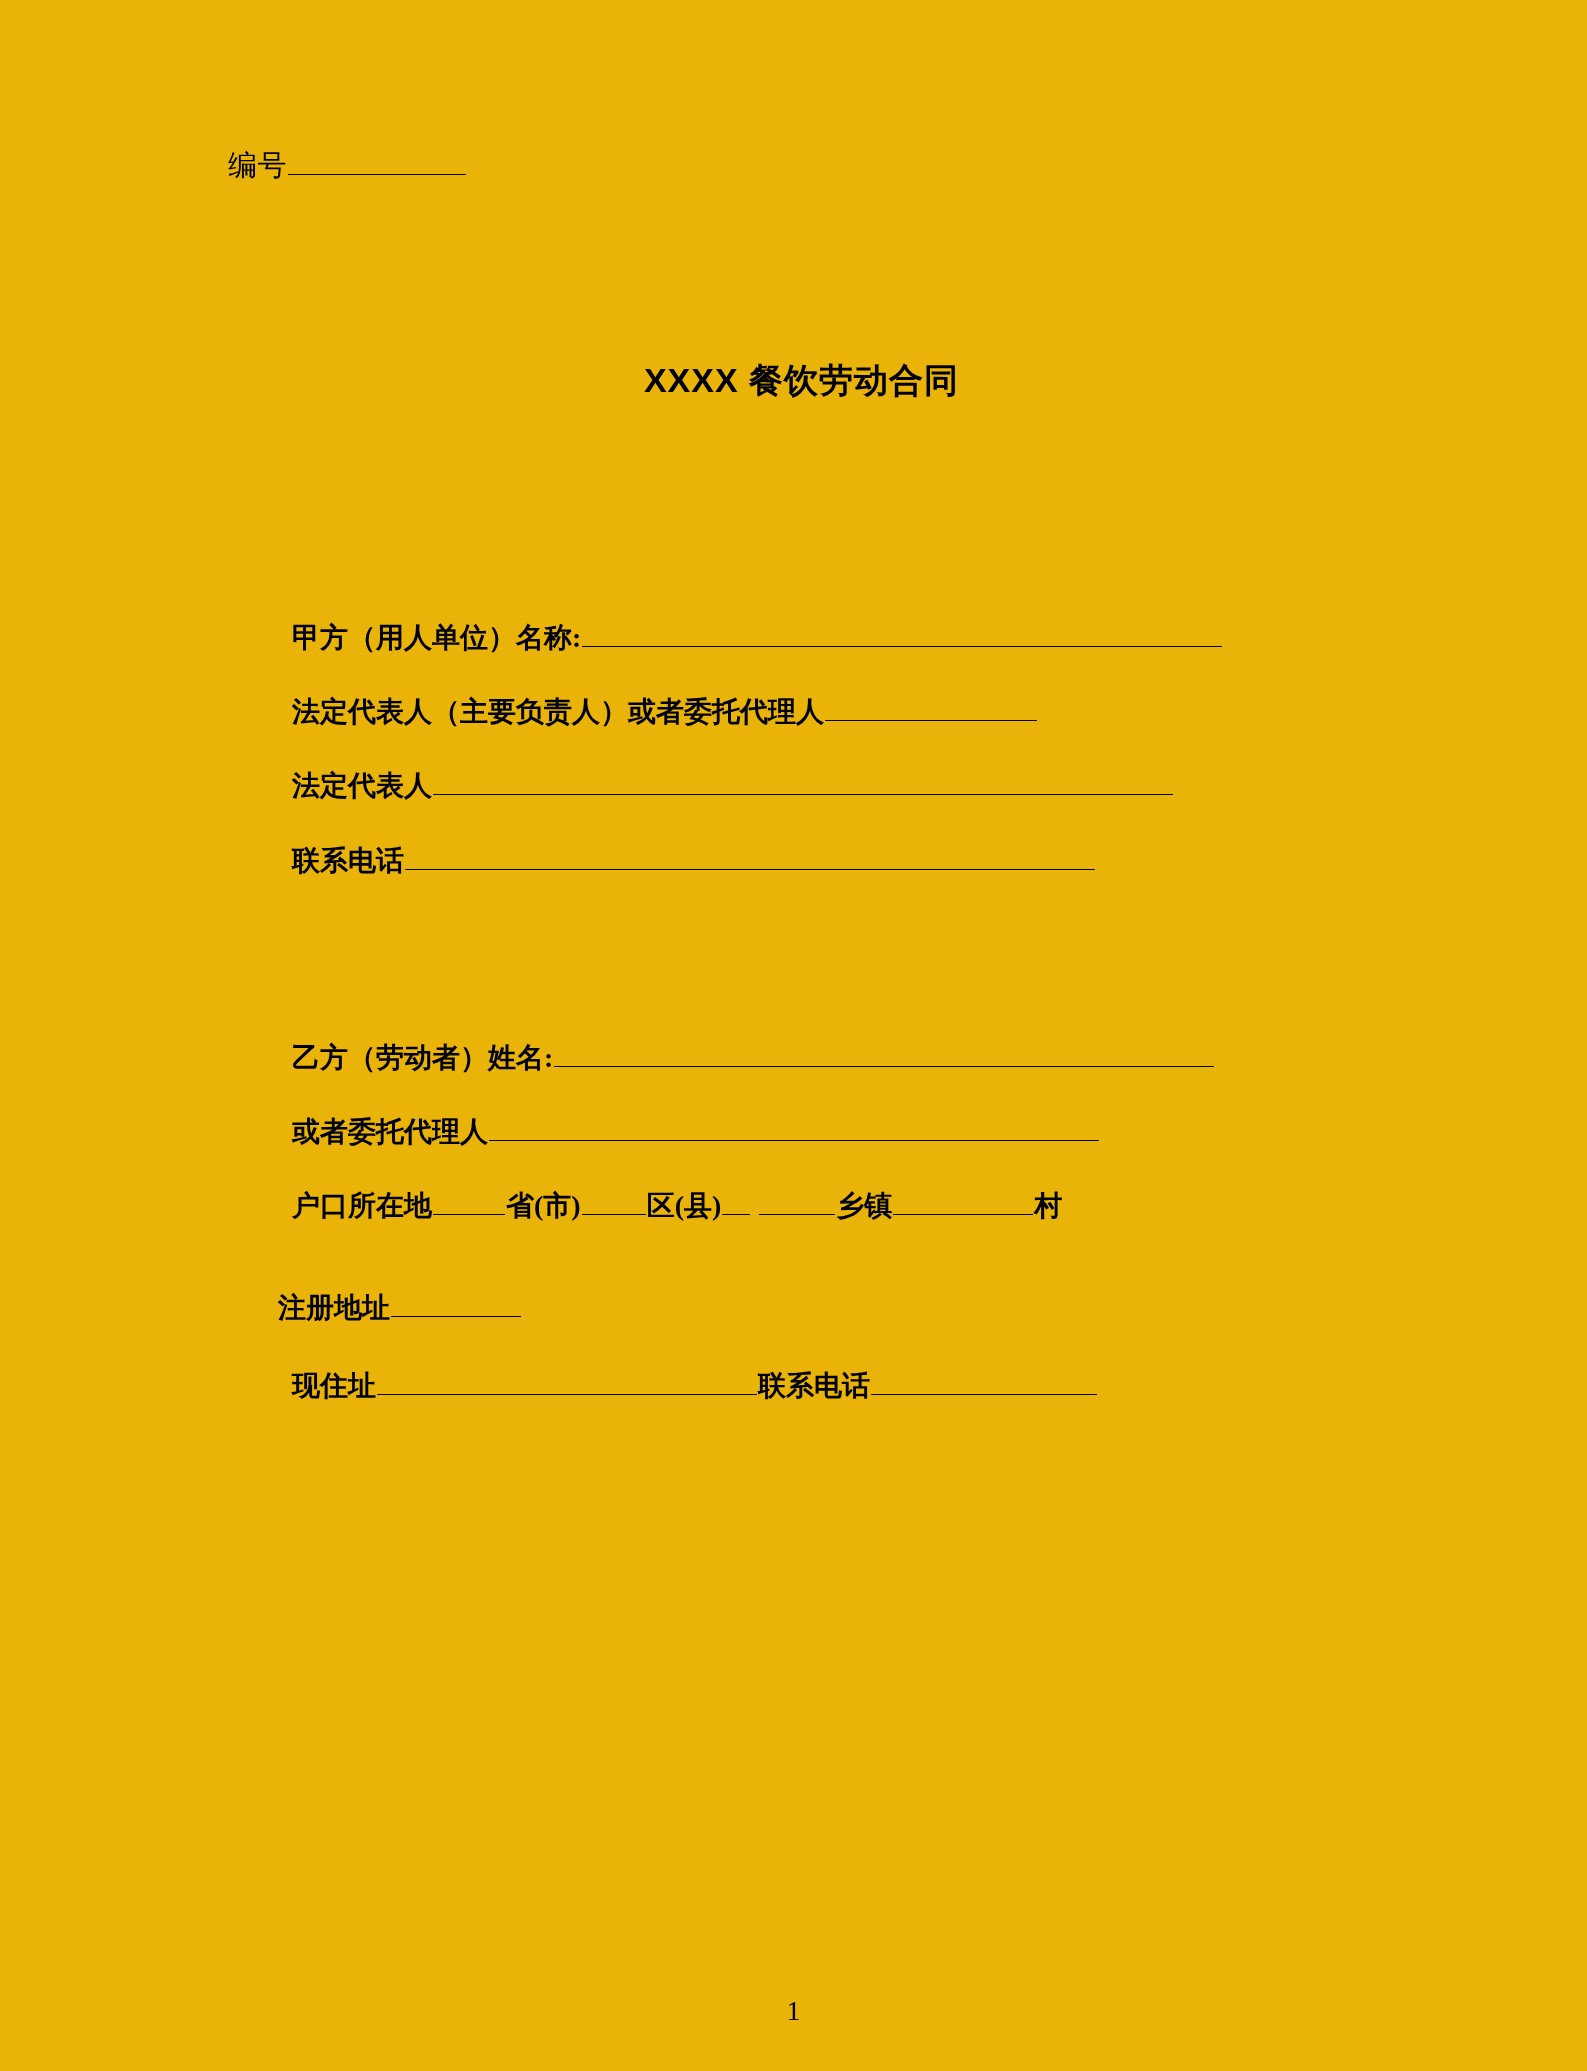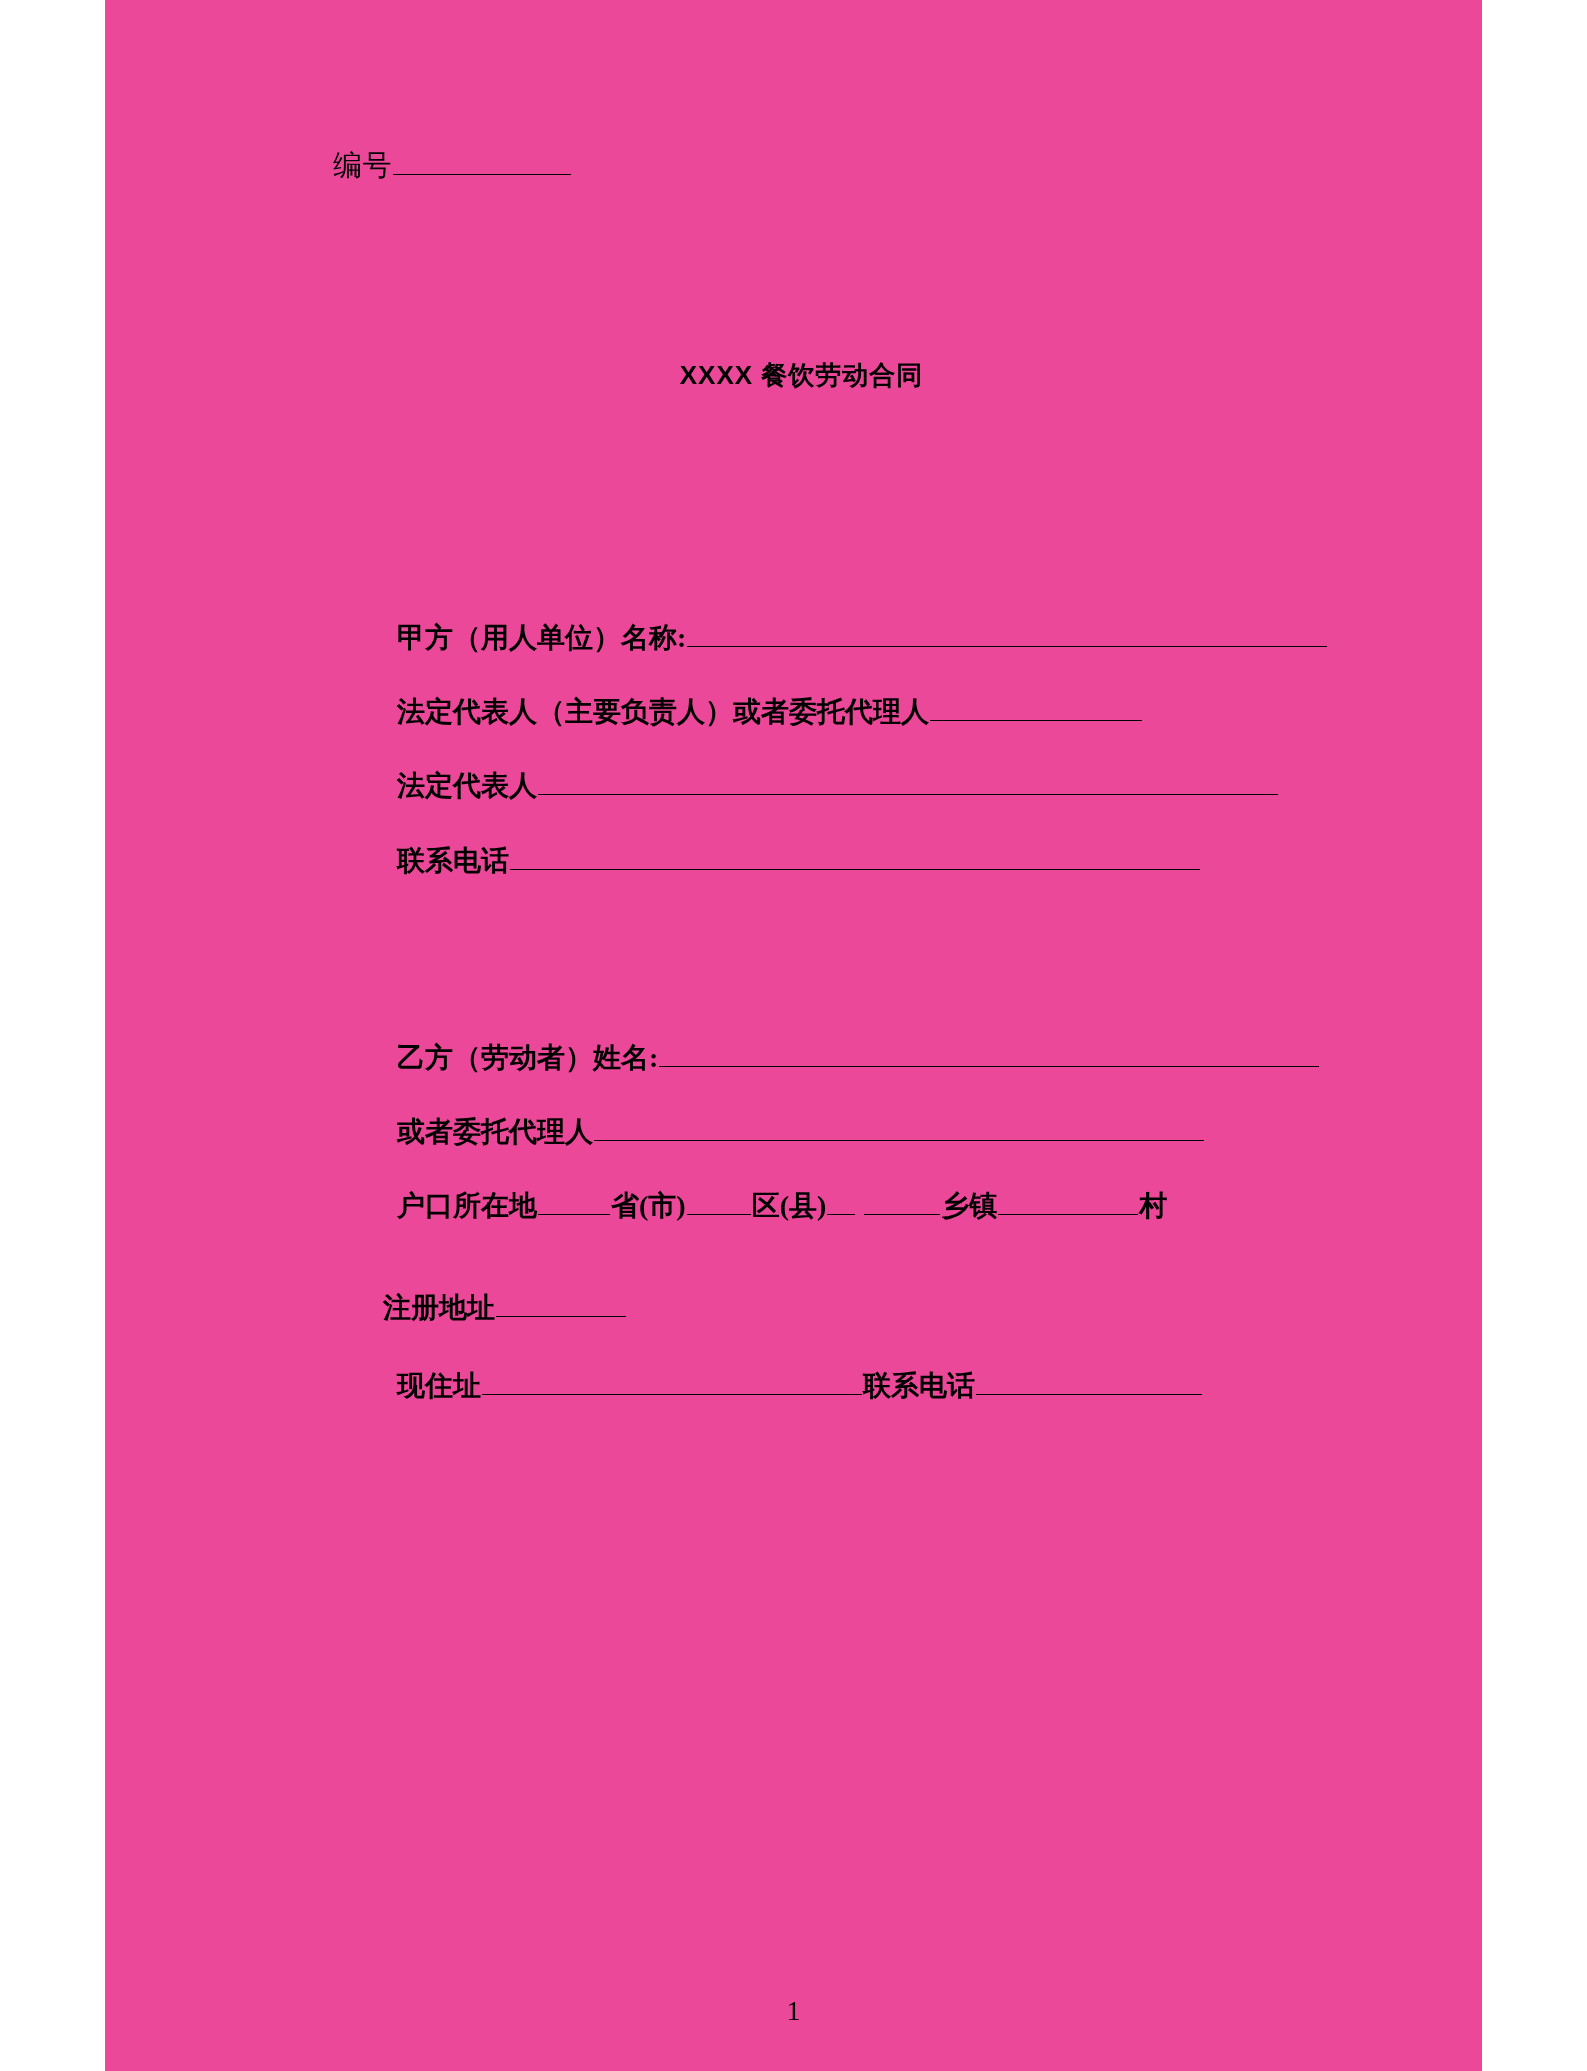--- a/index.html
+++ b/index.html
@@ -6,24 +6,24 @@
     margin: 0;
     padding: 0;
     background: #ffffff;
   }
   body {
     font-family: "Liberation Serif", "DejaVu Serif", serif;
     color: #000000;
   }
   .page {
     position: relative;
-    width: 1377px;
+    width: 1587px;
     height: 2071px;
     margin: 0 auto;
-    background: #ec4899;
+    background: #eab308;
     box-sizing: border-box;
     overflow: hidden;
   }
 
   
   .serial {
     position: absolute;
     left: 228px;
     top: 148px;
     font-size: 29px;
@@ -32,21 +32,21 @@
     white-space: nowrap;
   }
 
   
   .doc-title {
     position: absolute;
     left: 0;
     right: 0;
     top: 358px;
     text-align: center;
-    font-size: 26px;
+    font-size: 34px;
     font-weight: bold;
     letter-spacing: 1px;
     font-family: "Liberation Sans", "DejaVu Sans", sans-serif;
     margin-left: 16px;
   }
 
   
   .block {
     position: absolute;
     left: 292px;

